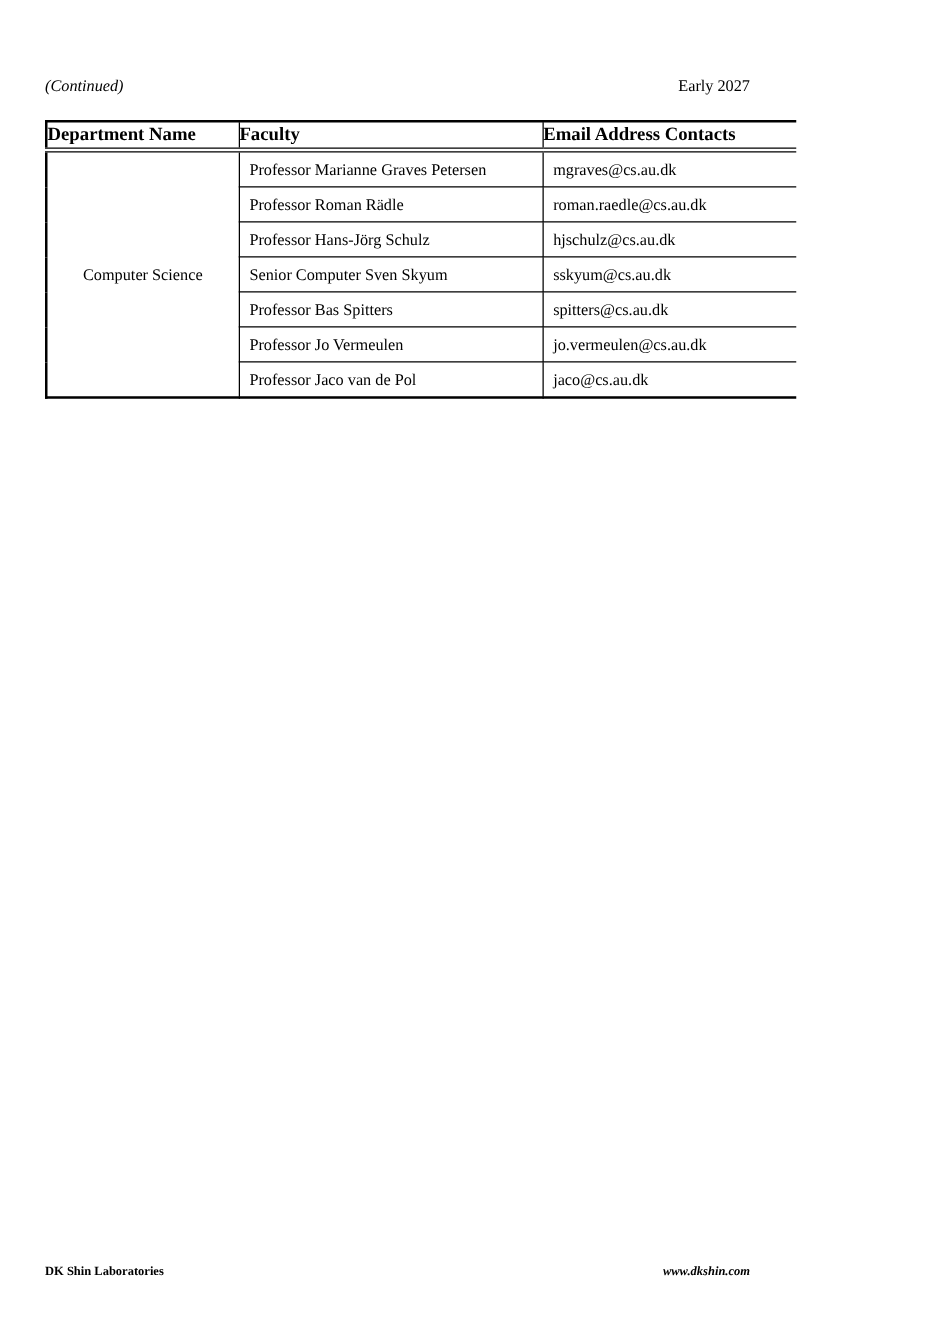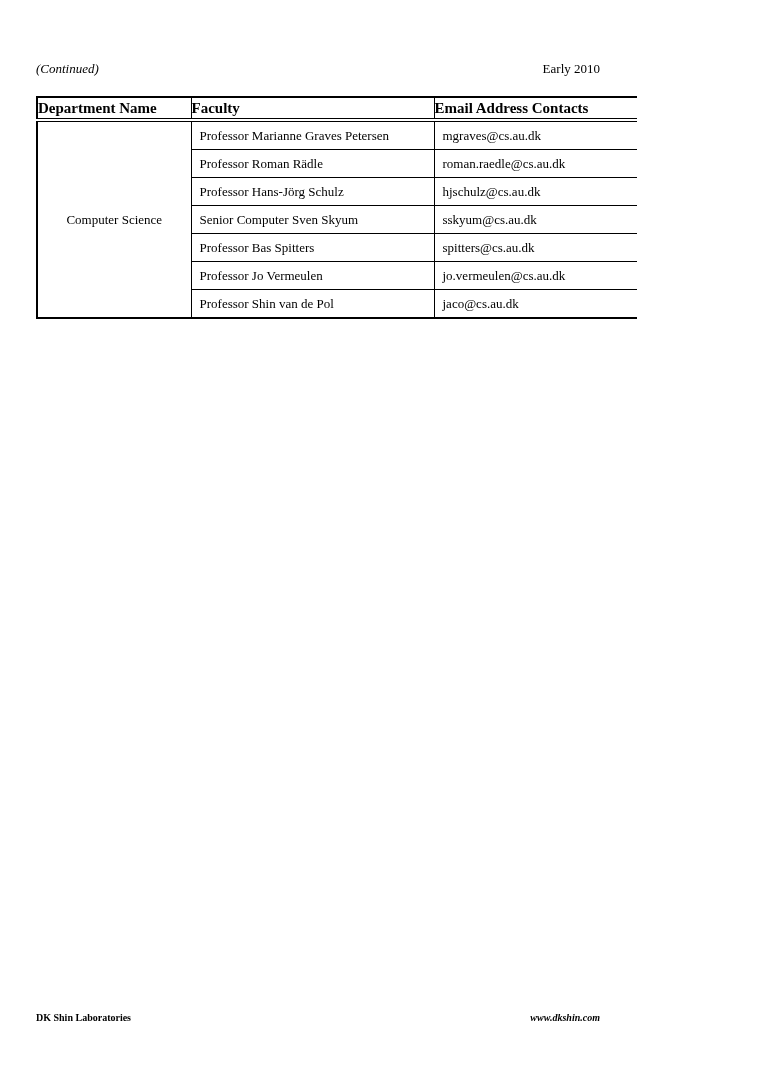--- a/index.html
+++ b/index.html
@@ -92,21 +92,21 @@
     font-style: italic;
   }
 </style>
 </head>
 <body>
 
 <div class="page">
 
   <div class="top-line">
     <span class="continued">(Continued)</span>
-    <span class="period">Early 2010</span>
+    <span class="period">Early 2027</span>
   </div>
 
   <table class="faculty-table">
     <colgroup>
       <col class="c-dept">
       <col class="c-fac">
       <col class="c-email">
     </colgroup>
     <thead>
       <tr>
@@ -135,21 +135,21 @@
       </tr>
       <tr>
         <td>Professor Bas Spitters</td>
         <td>spitters@cs.au.dk</td>
       </tr>
       <tr>
         <td>Professor Jo Vermeulen</td>
         <td>jo.vermeulen@cs.au.dk</td>
       </tr>
       <tr>
-        <td>Professor Shin van de Pol</td>
+        <td>Professor Jaco van de Pol</td>
         <td>jaco@cs.au.dk</td>
       </tr>
     </tbody>
   </table>
 
   <div class="footer-line">
     <span>DK Shin Laboratories</span>
     <span class="website">www.dkshin.com</span>
   </div>
 

